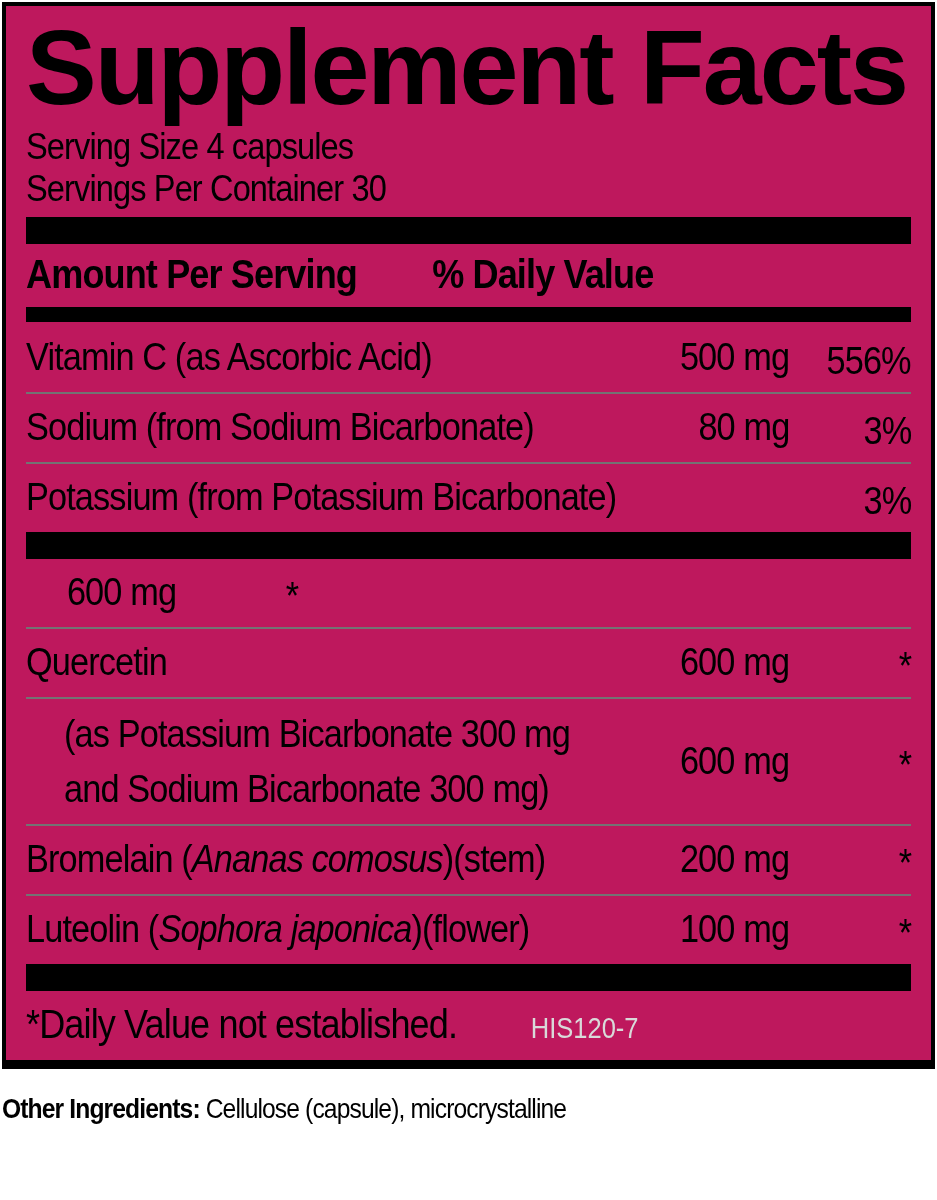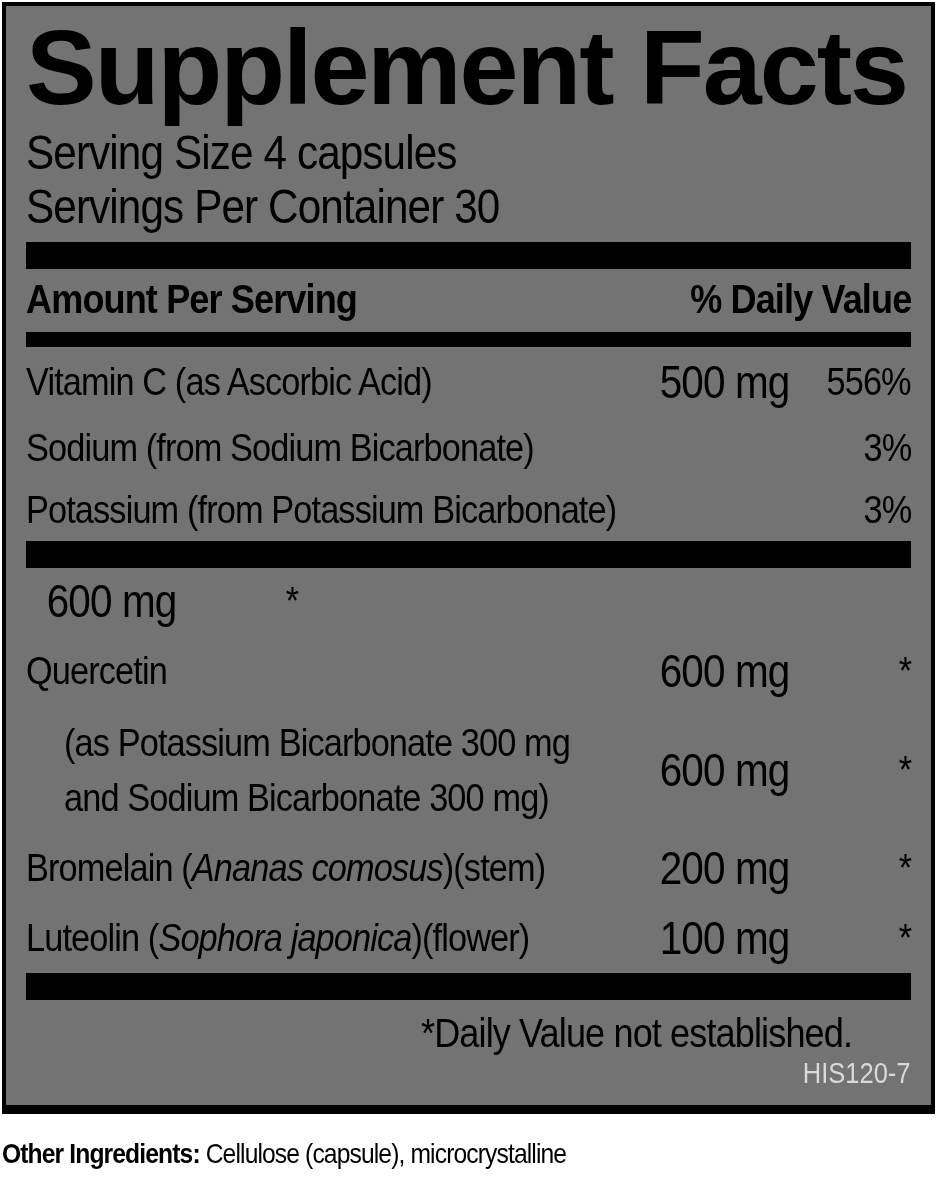--- a/index.html
+++ b/index.html
@@ -13,72 +13,70 @@
   }
   .page { width: 937px; height: 1200px; position: relative; }
 
   
   .panel {
     margin: 2px 2px 0 2px;
     border: 4px solid #000;
     border-bottom-width: 9px;
     padding: 2px 20px 0 20px;
     box-sizing: border-box;
-    background: #737373;
+    background: #be185d;
   }
 
   
   .cx  { display: inline-block; white-space: nowrap; transform: scaleX(0.88); transform-origin: 0 50%; }
   .cxr { transform-origin: 100% 50%; }
 
   .title {
     font-size: 106px;
     font-weight: bold;
     letter-spacing: -2px;
     line-height: 0.98;
     margin: 8px 0 6px 0;
   }
   .serving-line {
-    font-size: 48px;
+    font-size: 37px;
     line-height: 1.13;
     letter-spacing: -1px;
   }
 
   .bar { background: #000; }
   .bar-thick  { height: 27px; margin: 8px 0 0 0; }
   .bar-header { height: 15px; margin: 0 0 2px 0; }
 
   .header-row {
     display: flex;
-    justify-content: space-between;
     align-items: baseline;
     font-weight: bold;
     font-size: 41px;
     letter-spacing: -1px;
     padding: 7px 0 9px 0;
   }
 
   .group .row {
     display: flex;
     align-items: center;
     padding: 7px 0 8px 0;
   }
   .group .row + .row { border-top: 2px solid #737373; }
 
   .name { flex: 1; min-width: 0; font-size: 39px; line-height: 1.15; letter-spacing: -1px; }
-  .amount { width: 150px; text-align: right; font-size: 46px; letter-spacing: -1px; line-height: 1.15; }
-  .dv     { width: 122px; text-align: right; font-size: 39px; letter-spacing: -1px; line-height: 1.15; }
+  .amount { width: 150px; text-align: right; font-size: 39px; letter-spacing: -1px; line-height: 1.15; }
+  .dv     { width: 122px; text-align: right; font-size: 39px; letter-spacing: -1px; line-height: 1.15; margin-top: 8px; }
   .subline { padding-left: 38px; line-height: 1.42; }
 
   .footnote-row {
     display: flex;
     justify-content: flex-start;
     align-items: flex-end;
     padding: 10px 0 12px 0;
-    flex-direction: column;
   }
   .footnote { font-size: 41px; letter-spacing: -1px; }
   .product-code { font-size: 29px; color: #d9d9d9; letter-spacing: 0; padding-bottom: 3px; }
 
   
   .other-ingredients {
     margin: 22px 2px 0 2px;
     font-size: 28px;
     line-height: 1.28;
     letter-spacing: -1px;
@@ -113,20 +111,21 @@
     <div class="group">
 
       <div class="row">
         <div class="name"><span class="cx"><span>Vitamin C (as Ascorbic Acid)</span><i></i><span></span></span></div>
         <div class="amount"><span class="cx cxr">500 mg</span></div>
         <div class="dv"><span class="cx cxr">556%</span></div>
       </div>
 
       <div class="row">
         <div class="name"><span class="cx"><span>Sodium (from Sodium Bicarbonate)</span><i></i><span></span></span></div>
+        <div class="amount"><span class="cx cxr">80 mg</span></div>
         <div class="dv"><span class="cx cxr">3%</span></div>
       </div>
 
       <div class="row">
         <div class="name"><span class="cx"><span>Potassium (from Potassium Bicarbonate)</span><i></i><span></span></span></div>
         <div class="dv"><span class="cx cxr">3%</span></div>
       </div>
 
     </div>
 

